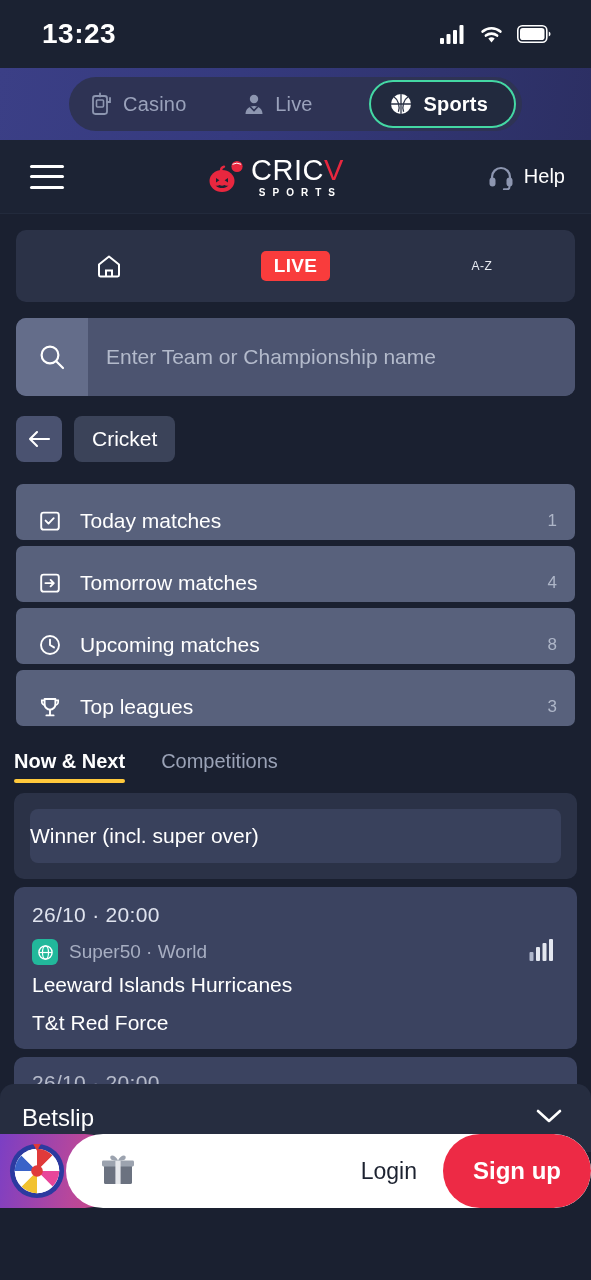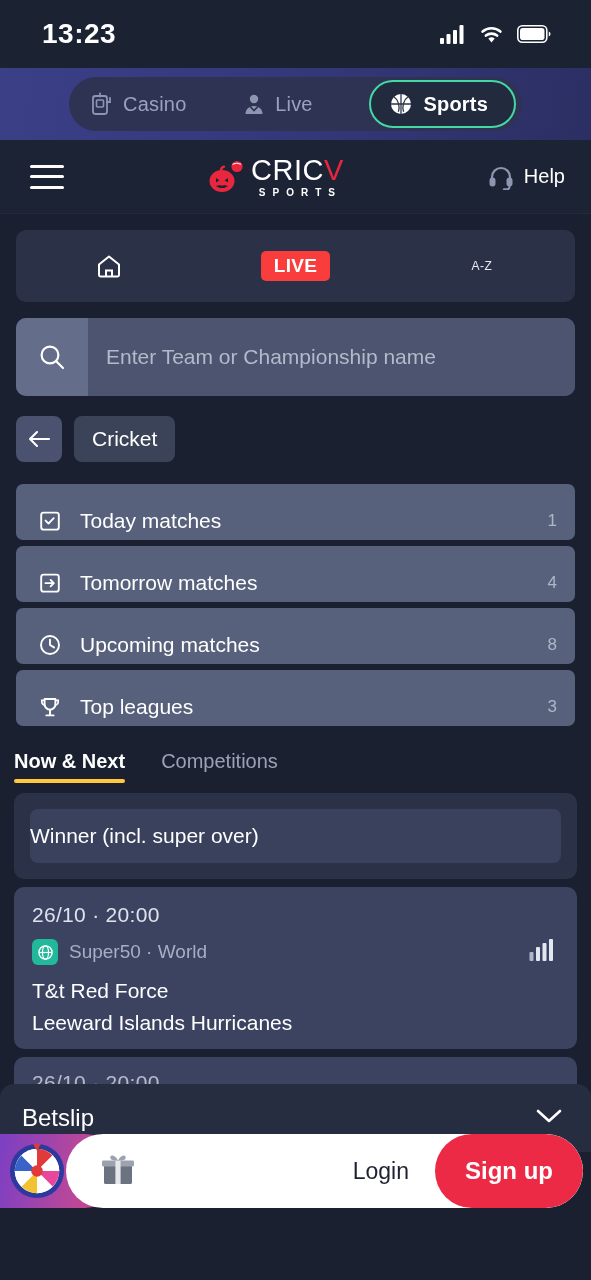--- a/index.html
+++ b/index.html
@@ -151,21 +151,21 @@
   .betslip {
     position: absolute; left: 0; right: 0; bottom: 128px;
     background: #262d40; border-radius: 14px 14px 0 0;
     height: 68px; display: flex; align-items: center; justify-content: space-between;
     padding: 0 28px 0 22px;
   }
   .betslip-label { color: #ffffff; font-size: 24px; }
 
   
   .loginbar {
-    position: absolute; left: 0; right: 8px; bottom: 72px;
+    position: absolute; left: 0; right: 0; bottom: 72px;
     height: 74px; display: flex; align-items: center;
   }
   .wheel-wrap {
     width: 122px; height: 74px; flex: none;
     background: linear-gradient(100deg,#7b3fc4 0%,#b8479b 60%,#d24a7e 100%);
     border-radius: 0 40px 40px 0;
     display: flex; align-items: center; padding-left: 8px;
   }
   .wheel { width: 58px; height: 58px; }
   .login-white {
@@ -394,22 +394,22 @@
       <span class="league-name">Super50 · World</span>
     </div>
     <div class="stats-icon">
       <svg width="26" height="22" viewBox="0 0 26 22">
         <rect x="0.5" y="13" width="4" height="9" rx="1" fill="#aeb6cb"></rect>
         <rect x="7" y="8" width="4" height="14" rx="1" fill="#e3e7f0"></rect>
         <rect x="13.5" y="4" width="4" height="18" rx="1" fill="#e3e7f0"></rect>
         <rect x="20" y="0" width="4" height="22" rx="1" fill="#e3e7f0"></rect>
       </svg>
     </div>
+    <div class="team">Leeward Islands Hurricanes</div>
     <div class="team first">T&amp;t Red Force</div>
-    <div class="team">Leeward Islands Hurricanes</div>
   </div>
 
   <div class="matchcard2">
     <div class="match-time">26/10 · 20:00</div>
   </div>
 
   <div class="betslip">
     <span class="betslip-label">Betslip</span>
     <span>
       <svg width="28" height="18" viewBox="0 0 28 18">

